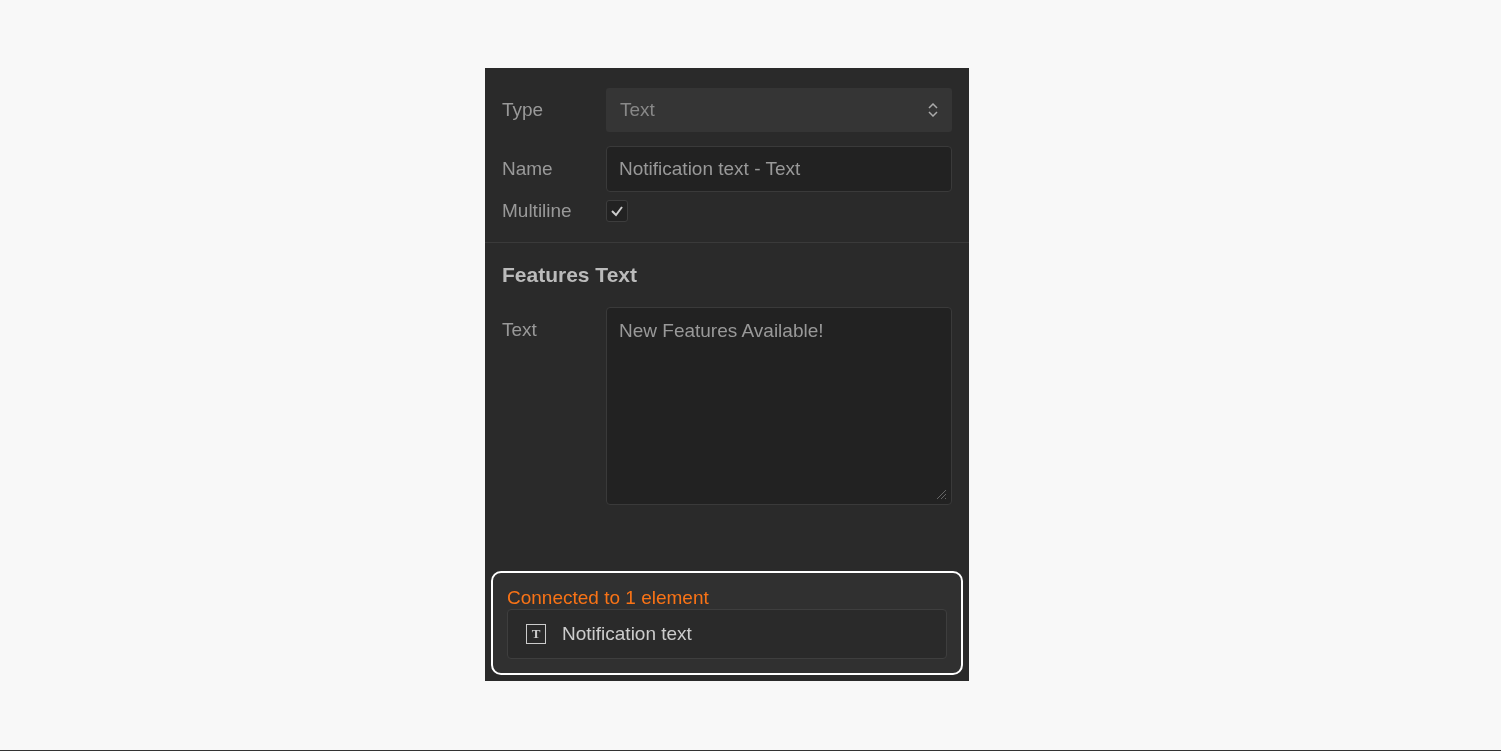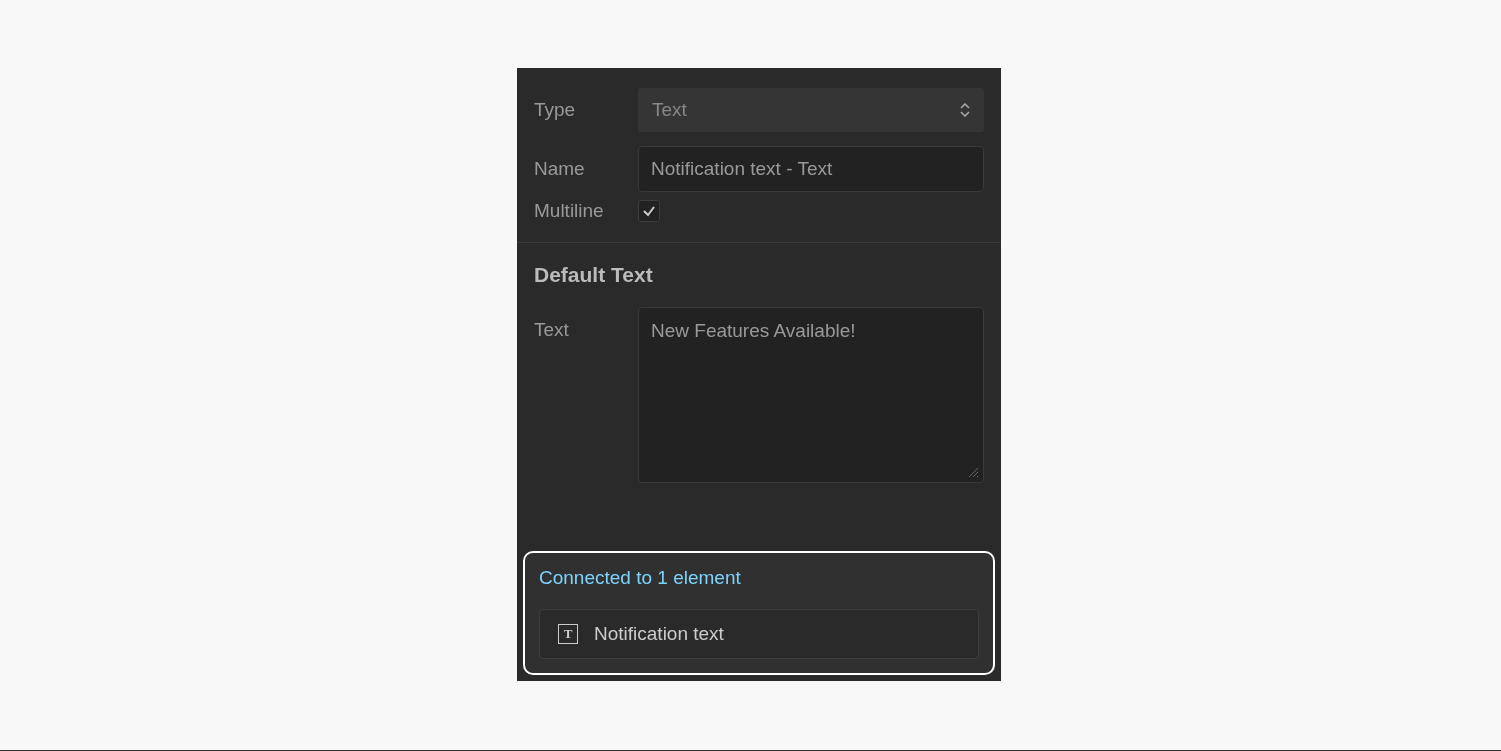--- a/index.html
+++ b/index.html
@@ -6,21 +6,21 @@
     body {
       width: 1501px;
       height: 751px;
       background: #f8f8f8;
       font-family: -apple-system, BlinkMacSystemFont, "Segoe UI", Arial, sans-serif;
       position: relative;
       border-bottom: 1px solid #333;
     }
     .panel {
       position: absolute;
-      left: 517px;
+      left: 485px;
       top: 68px;
       width: 484px;
       height: 613px;
       background: #2a2a2a;
       color: #aaa;
       font-size: 19px;
     }
     .row {
       display: flex;
       align-items: center;
@@ -76,21 +76,21 @@
       margin: 20px 0 0 0;
     }
     .section-title {
       padding: 20px 17px 0;
       color: #bbb;
       font-size: 21px;
       font-weight: 600;
     }
     .textarea {
       flex: 1;
-      height: 176px;
+      height: 198px;
       background: #222;
       border: 1px solid #3a3a3a;
       border-radius: 4px;
       padding: 12px;
       color: #999;
       position: relative;
     }
     .resize-handle {
       position: absolute;
       right: 4px;
@@ -100,22 +100,22 @@
       position: absolute;
       left: 6px;
       right: 6px;
       bottom: 6px;
       background: #303030;
       border: 2px solid #fff;
       border-radius: 10px;
       padding: 14px 14px 14px 14px;
     }
     .connected-title {
-      color: #7dd3fc;
-      margin-bottom: 20px;
+      color: #f97316;
+      margin-bottom: 0;
     }
     .element-item {
       background: #2a2a2a;
       border: 1px solid #3e3e3e;
       border-radius: 4px;
       display: flex;
       align-items: center;
       height: 50px;
       padding: 0 18px;
       gap: 16px;
@@ -166,21 +166,21 @@
     <div class="row-label">Multiline</div>
     <div class="checkbox">
       <svg width="14" height="14" viewBox="0 0 14 14">
         <path d="M2 7 L6 11 L12 3" stroke="#ccc" stroke-width="2" fill="none"></path>
       </svg>
     </div>
   </div>
 
   <div class="divider"></div>
 
-  <div class="section-title">Default Text</div>
+  <div class="section-title">Features Text</div>
 
   <div class="row" style="margin-top:20px; align-items:flex-start;">
     <div class="row-label" style="padding-top:12px;">Text</div>
     <div class="textarea">
       <span>New Features Available!</span>
       <svg class="resize-handle" width="12" height="12" viewBox="0 0 12 12">
         <line x1="2" y1="11" x2="11" y2="2" stroke="#666" stroke-width="1"></line>
         <line x1="6" y1="11" x2="11" y2="6" stroke="#666" stroke-width="1"></line>
         <line x1="10" y1="11" x2="11" y2="10" stroke="#666" stroke-width="1"></line>
       </svg>

